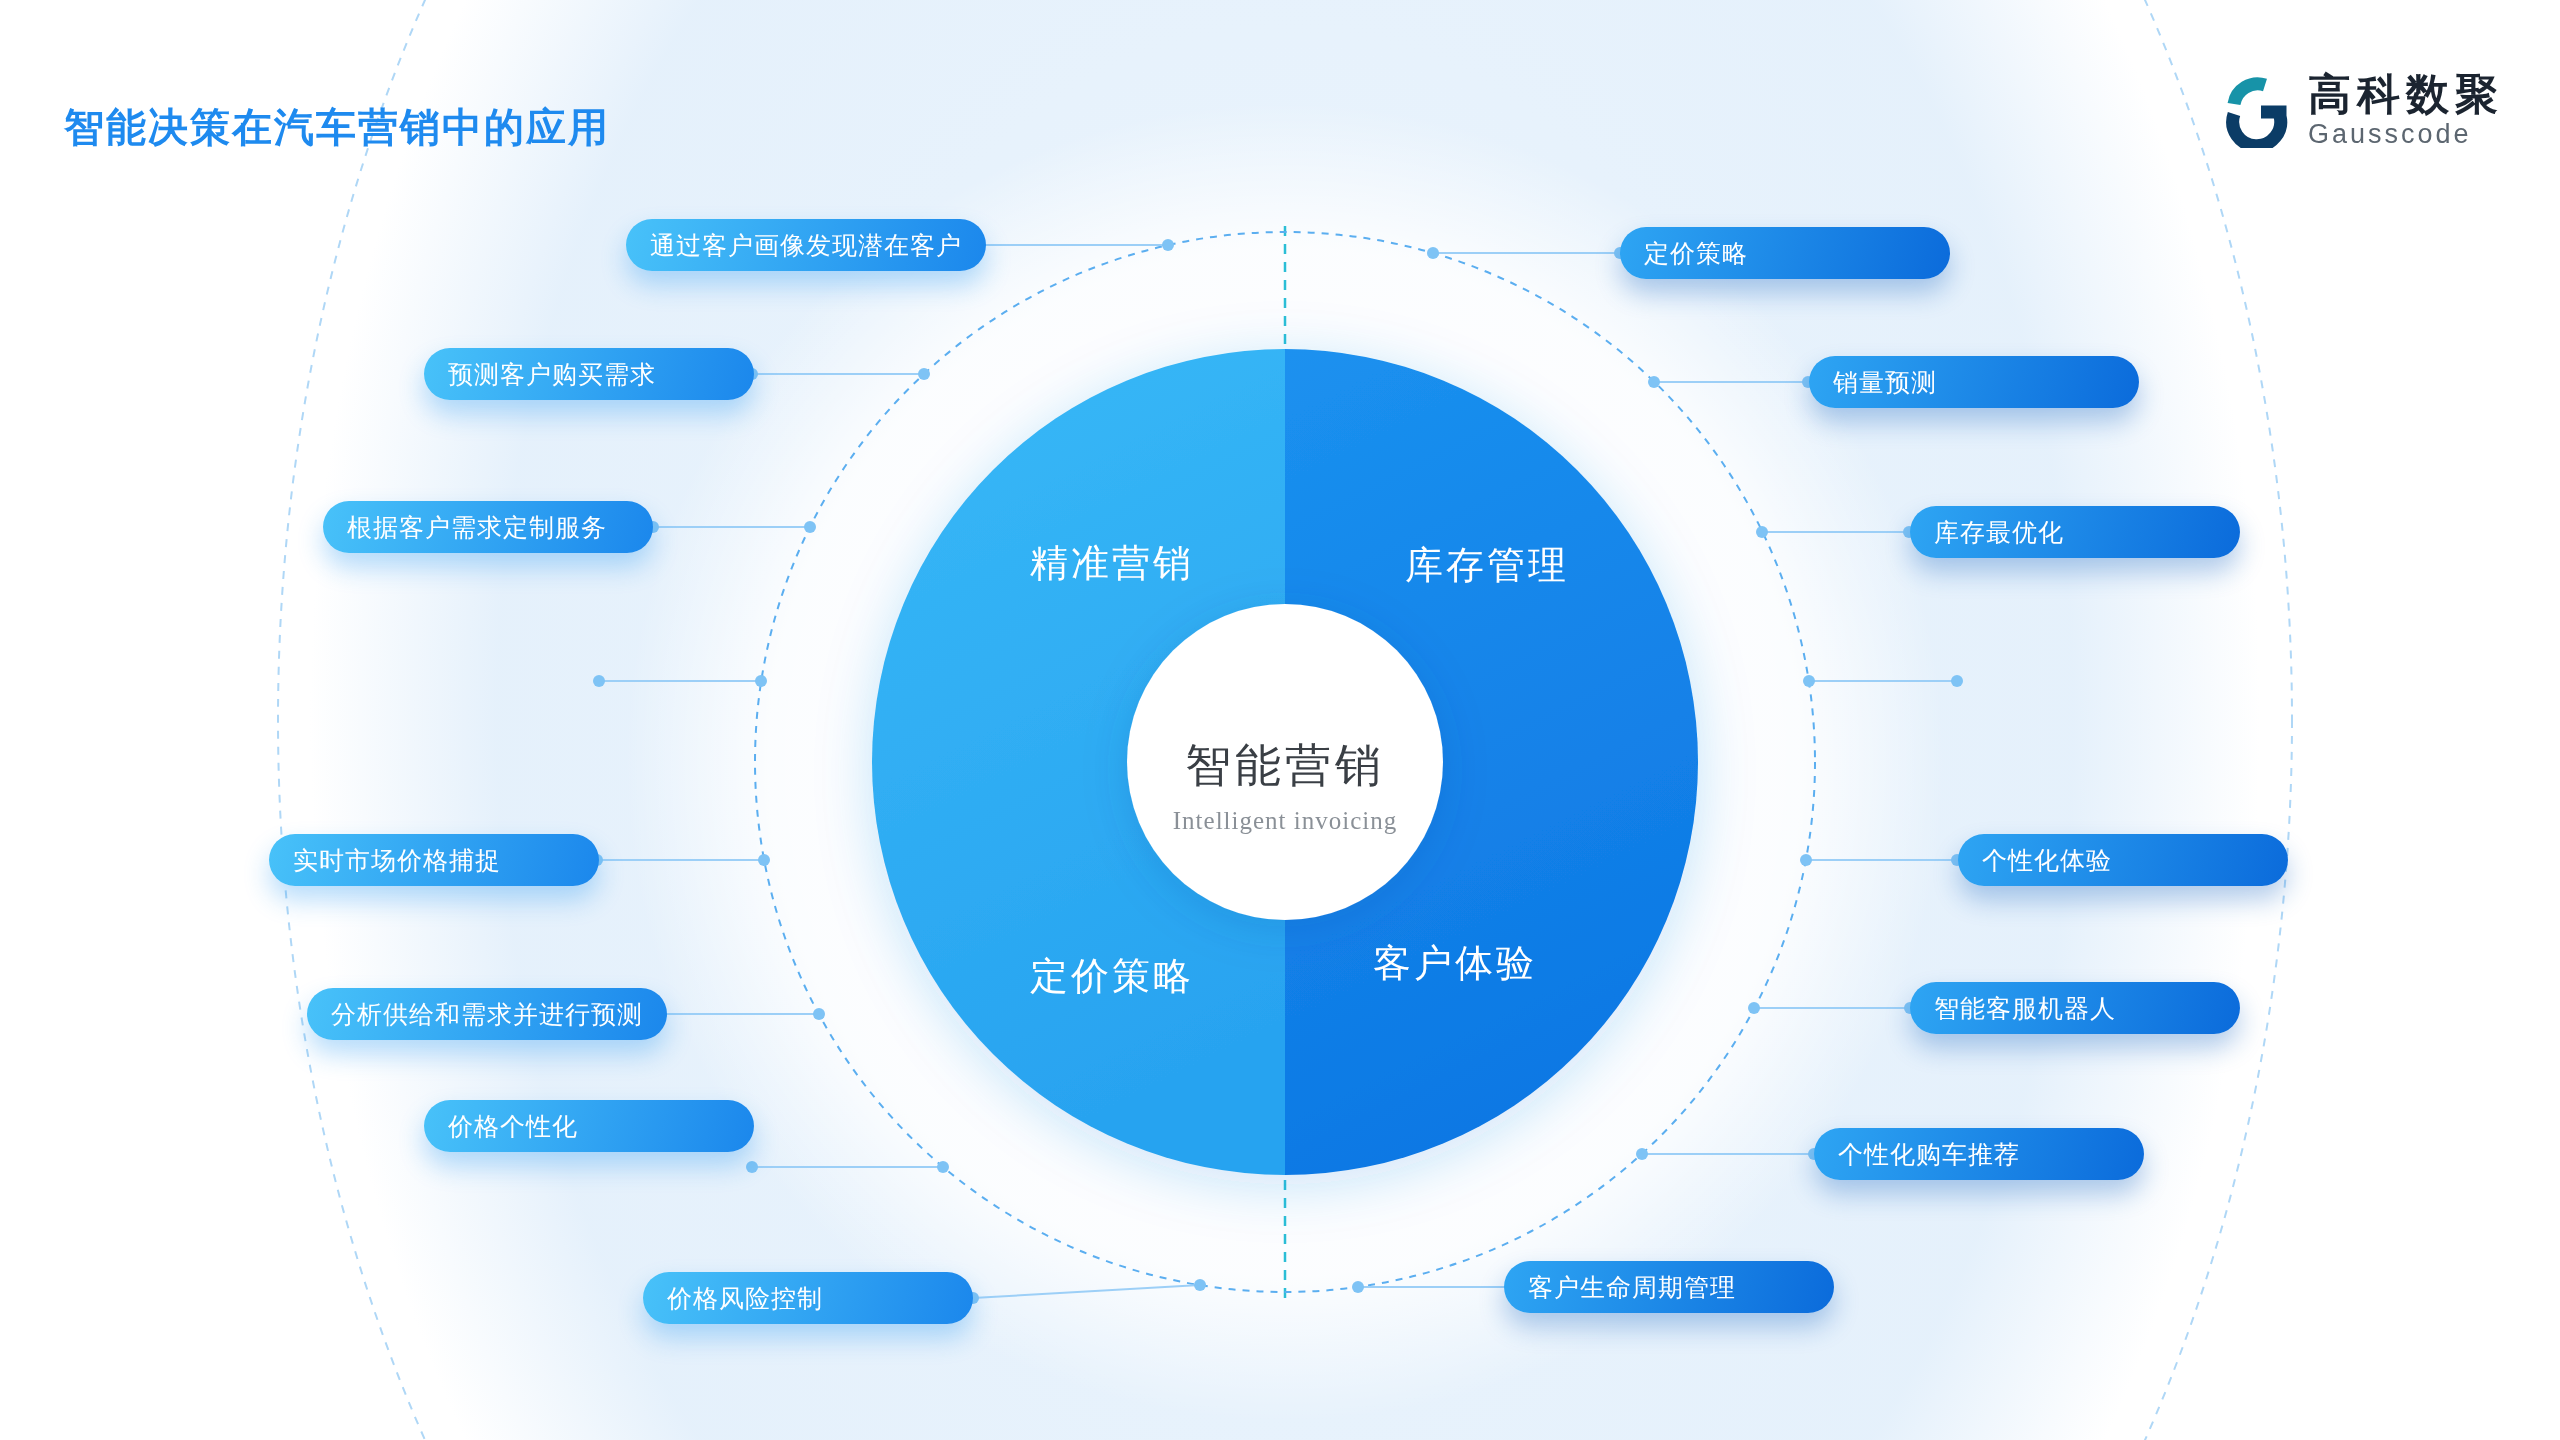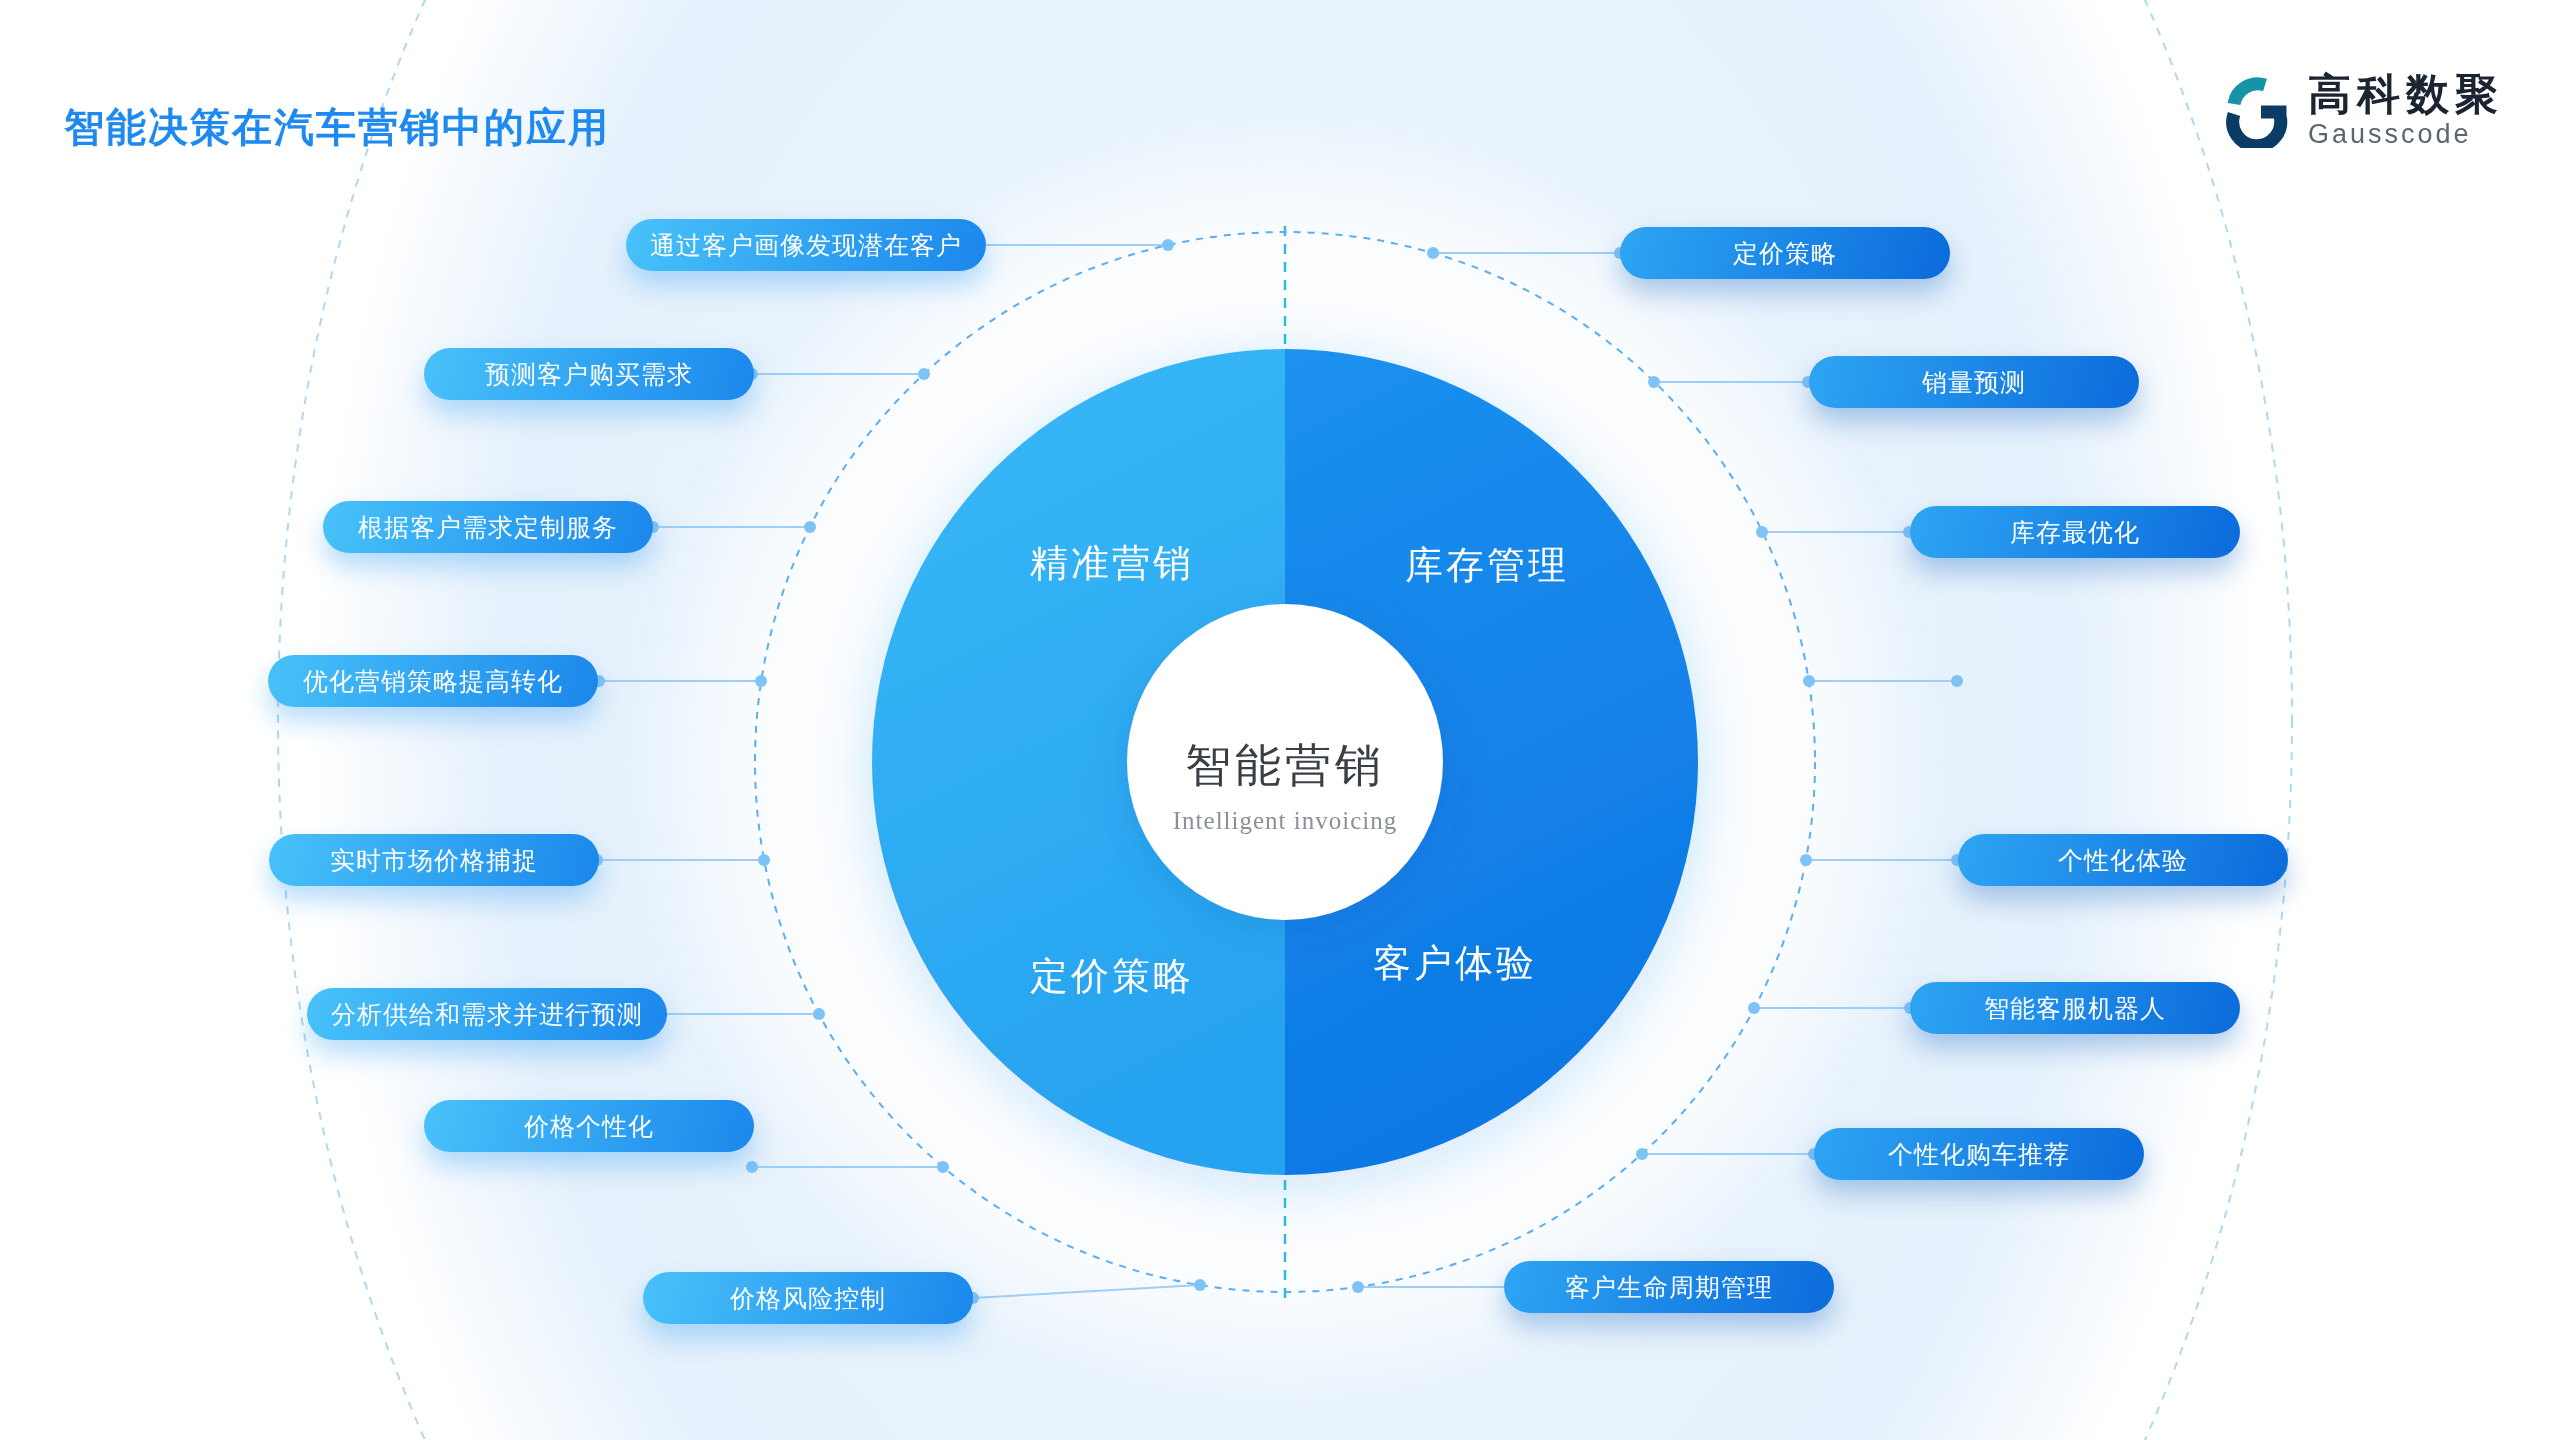--- a/index.html
+++ b/index.html
@@ -16,21 +16,21 @@
   }
 
   .logo{position:absolute;top:72px;right:56px;display:flex;align-items:center;gap:14px;}
   .logo-mark{width:74px;height:74px;}
   .logo-name{font-size:43px;font-weight:700;color:#1b2430;letter-spacing:6px;line-height:1.05;}
   .logo-sub{font-size:27px;color:#5c6670;letter-spacing:3px;margin-top:2px;}
 
   .pill{
     position:absolute;transform:translate(-50%,-50%);
     height:52px;line-height:52px;min-width:330px;padding:0 24px;box-sizing:border-box;
-    border-radius:27px;text-align:center;font-size:25px;color:#ffffff;letter-spacing:1px;
+    border-radius:27px;text-align:left;font-size:25px;color:#ffffff;letter-spacing:1px;
     white-space:nowrap;
   }
   .pill-l{background:linear-gradient(105deg,#48C2F9 0%,#1B87EC 100%);box-shadow:0 14px 26px rgba(33,150,243,.32);}
   .pill-r{background:linear-gradient(105deg,#2EA5F3 0%,#0B6BDB 100%);box-shadow:0 14px 26px rgba(21,101,192,.32);}
 
   .quad{
     position:absolute;transform:translate(-50%,-50%);
     font-size:38px;color:#ffffff;letter-spacing:3px;white-space:nowrap;
   }
 
@@ -166,21 +166,20 @@
   <div class="quad" style="left:1455px;top:963px;">客户体验</div>
 
   <div class="center-label">
     <div class="center-title">智能营销</div>
     <div class="center-sub">Intelligent invoicing</div>
   </div>
 
   <div class="pill pill-l" style="left:806px;top:245px;">通过客户画像发现潜在客户</div>
   <div class="pill pill-l" style="left:589px;top:374px;">预测客户购买需求</div>
   <div class="pill pill-l" style="left:488px;top:527px;">根据客户需求定制服务</div>
-  <div class="pill pill-l" style="left:433px;top:681px;">优化营销策略提高转化</div>
   <div class="pill pill-l" style="left:434px;top:860px;">实时市场价格捕捉</div>
   <div class="pill pill-l" style="left:487px;top:1014px;">分析供给和需求并进行预测</div>
   <div class="pill pill-l" style="left:589px;top:1126px;">价格个性化</div>
   <div class="pill pill-l" style="left:808px;top:1298px;">价格风险控制</div>
 
   <div class="pill pill-r" style="left:1785px;top:253px;">定价策略</div>
   <div class="pill pill-r" style="left:1974px;top:382px;">销量预测</div>
   <div class="pill pill-r" style="left:2075px;top:532px;">库存最优化</div>
   <div class="pill pill-r" style="left:2123px;top:860px;">个性化体验</div>
   <div class="pill pill-r" style="left:2075px;top:1008px;">智能客服机器人</div>

